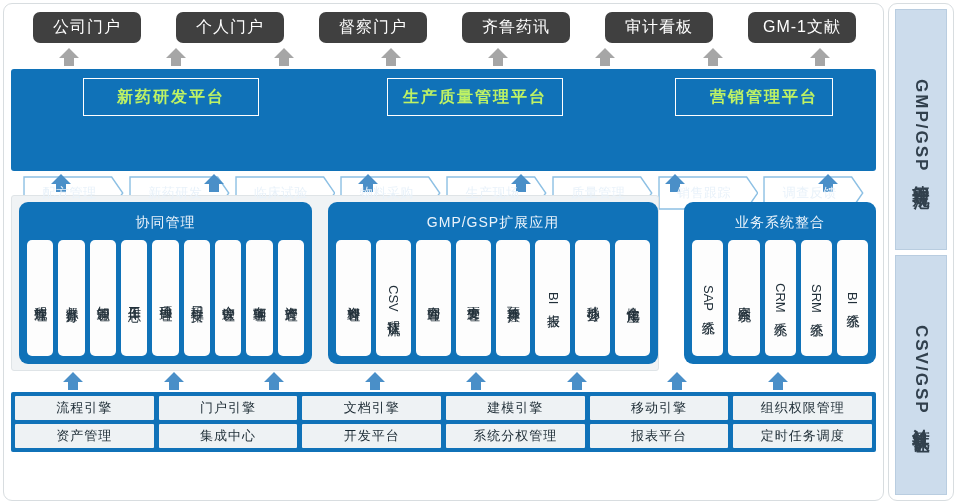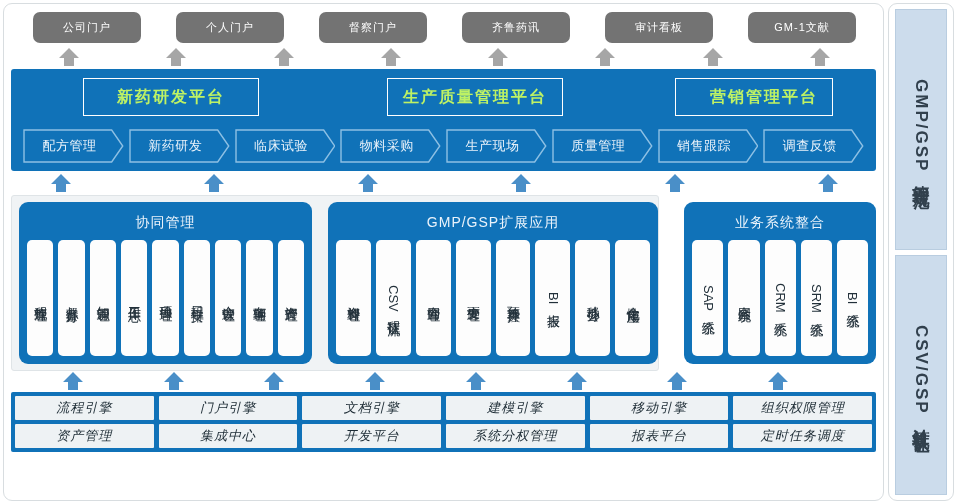--- a/index.html
+++ b/index.html
@@ -32,24 +32,24 @@
   
   .portal-row {
     display: flex;
     justify-content: space-between;
     padding: 0 20px 0 22px;
     height: 33px;
     flex: 0 0 auto;
   }
   .portal-btn {
     width: 108px; height: 31px;
-    background: #737373;
+    background: #404040;
     border-radius: 7px;
     color: #ffffff;
-    font-size: 11px;
+    font-size: 16px;
     display: flex; align-items: center; justify-content: center;
     letter-spacing: 1px;
   }
 
   
   .arrow-strip {
     display: flex;
     justify-content: space-between;
     height: 22px;
     flex: 0 0 auto;
@@ -107,20 +107,21 @@
     gap: 5px;
   }
   .chev {
     position: relative;
     flex: 1 1 0;
     height: 34px;
     color: #e9f2fa;
     font-size: 13px;
     display: flex; align-items: center; justify-content: center;
     letter-spacing: 0.5px;
+    margin-top: 47px;
   }
   .chev svg { position: absolute; inset: 0; width: 100%; height: 100%; }
   .chev span { position: relative; z-index: 2; padding-right: 8px; }
 
   
   .mid-wrap {
     margin-top: 2px;
     position: relative;
     flex: 0 0 auto;
     height: 176px;
@@ -209,21 +210,20 @@
     flex: 1 1 0;
   }
   .engine-cell {
     flex: 1 1 0;
     background: #eef2f4;
     color: #1c2b34;
     font-size: 13px;
     display: flex; align-items: center; justify-content: center;
     letter-spacing: 1px;
     border-radius: 1px;
-    font-style: italic;
   }
 
   
   .side-col {
     width: 66px; height: 498px;
     border: 1px solid #d8dde0;
     border-radius: 9px;
     padding: 5px 6px;
     display: flex;
     flex-direction: column;

